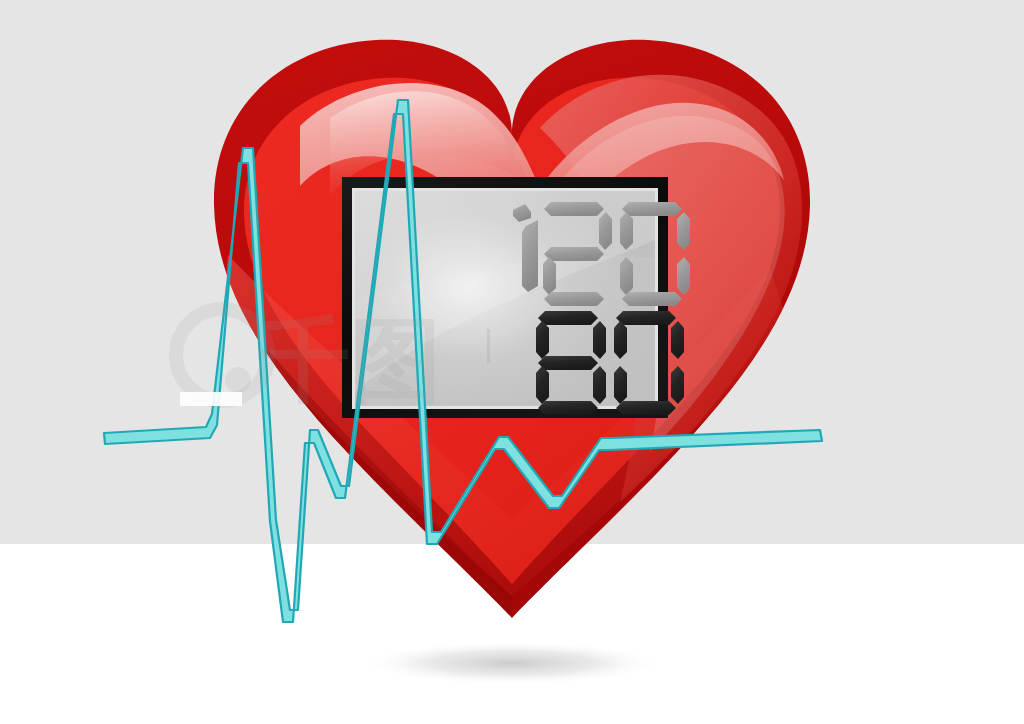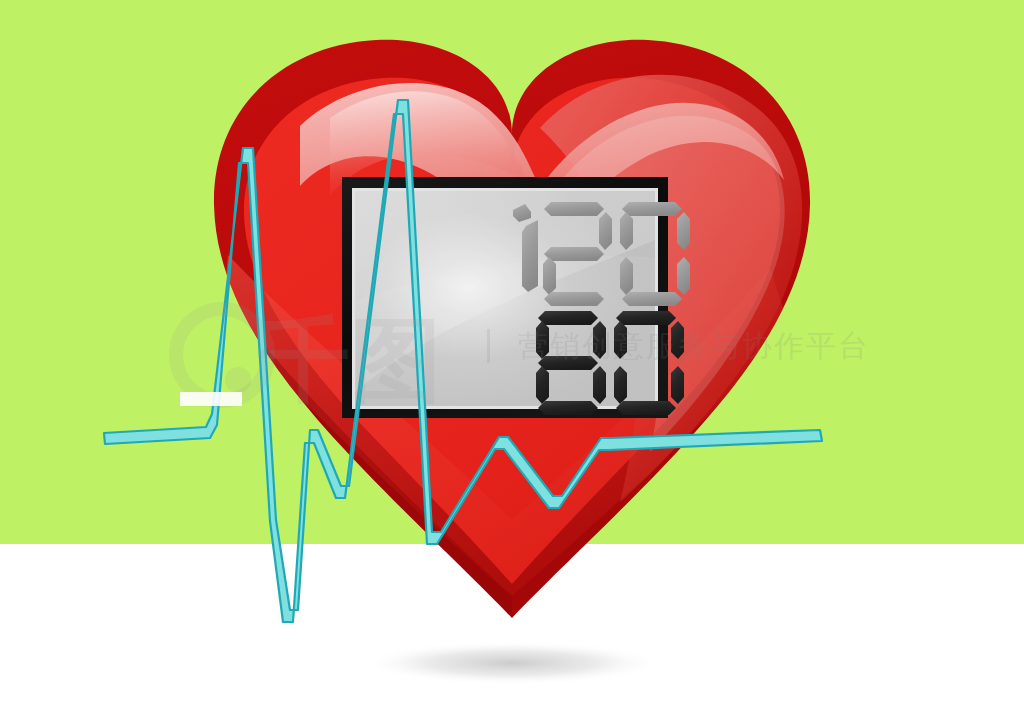--- a/index.html
+++ b/index.html
@@ -10,21 +10,21 @@
   body {
     width: 1024px;
     height: 724px;
     overflow: hidden;
     font-family: "Liberation Sans", sans-serif;
   }
   #stage {
     position: relative;
     width: 1024px;
     height: 544px;
-    background: #bef264;
+    background: #e5e5e5;
   }
   #artboard {
     position: absolute;
     inset: 0;
   }
   .wm-layer {
     position: absolute;
     inset: 0;
     pointer-events: none;
   }
@@ -325,16 +325,15 @@
   <div class="wm-layer">
     <svg width="1024" height="724" style="position:absolute;inset:0;">
       <circle cx="222" cy="355" r="46" fill="none" stroke="rgba(150,150,150,0.13)" stroke-width="14"></circle>
       <circle cx="238" cy="380" r="13" fill="rgba(150,150,150,0.13)"></circle>
       <rect x="180" y="392" width="62" height="14" fill="rgba(255,255,255,0.9)"></rect>
     </svg>
     <svg width="1024" height="724" style="position:absolute;inset:0;">
       <text x="258" y="392" font-family="DejaVu Sans, sans-serif" font-size="92" font-weight="bold" fill="rgba(150,150,150,0.14)">千图</text>
     </svg>
     <div class="wm-sep"></div>
-    <div class="wm-text wm-line1">营销创意服务与协作平台</div>
   </div>
 
 </div>
 
 </body></html>

